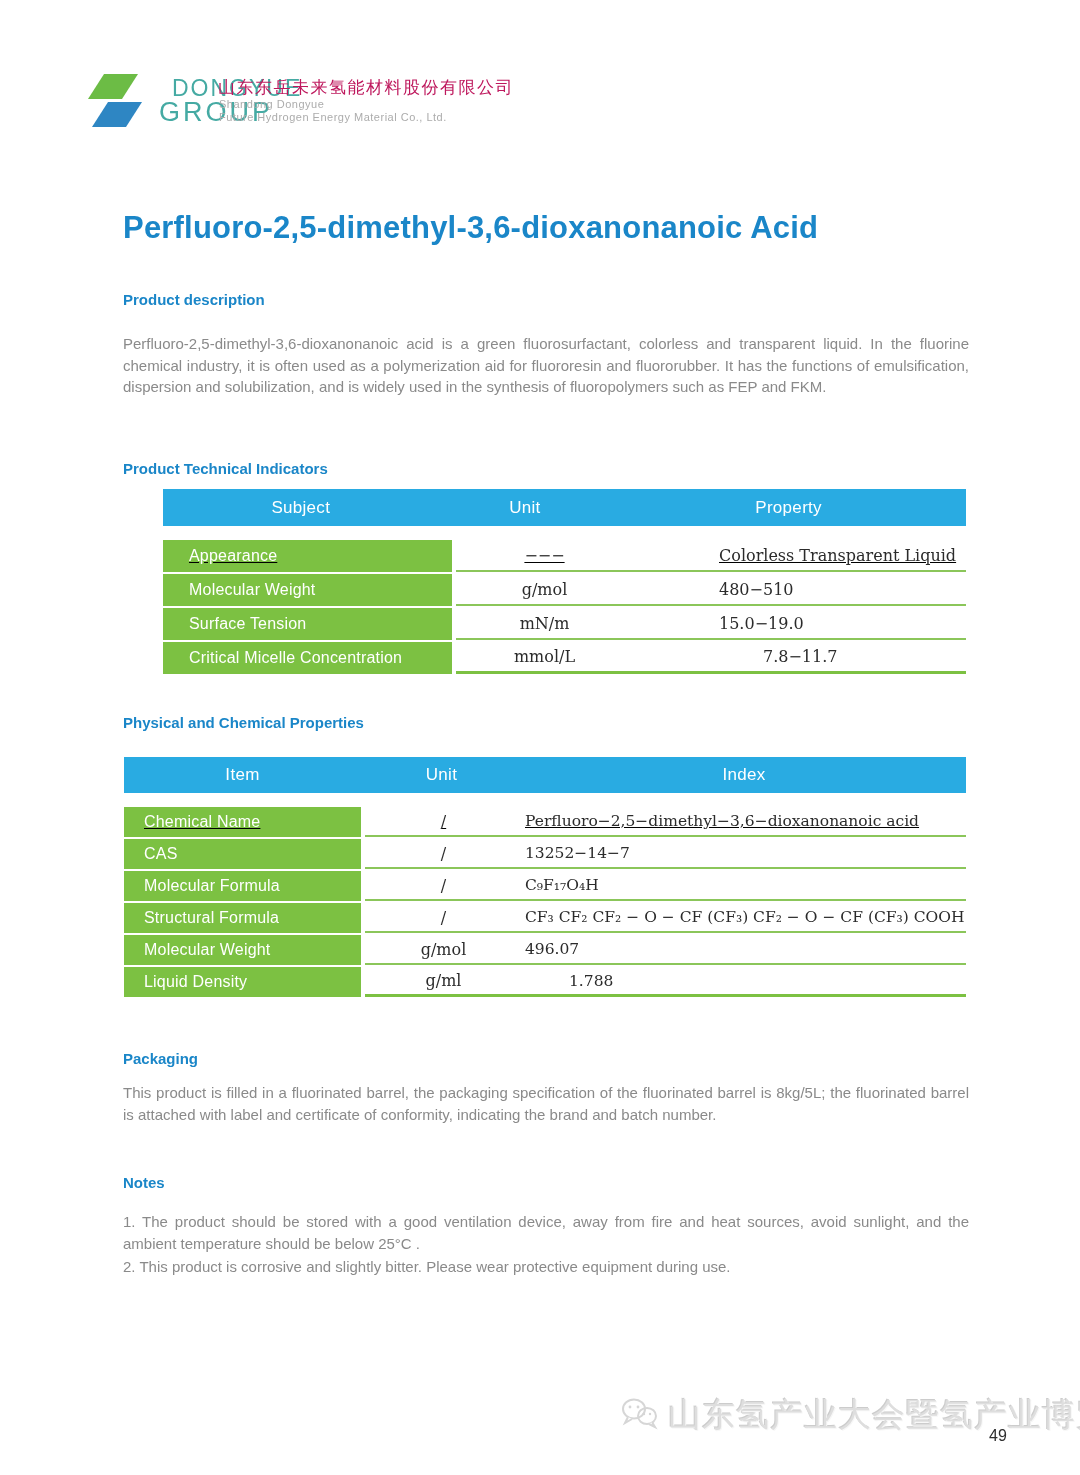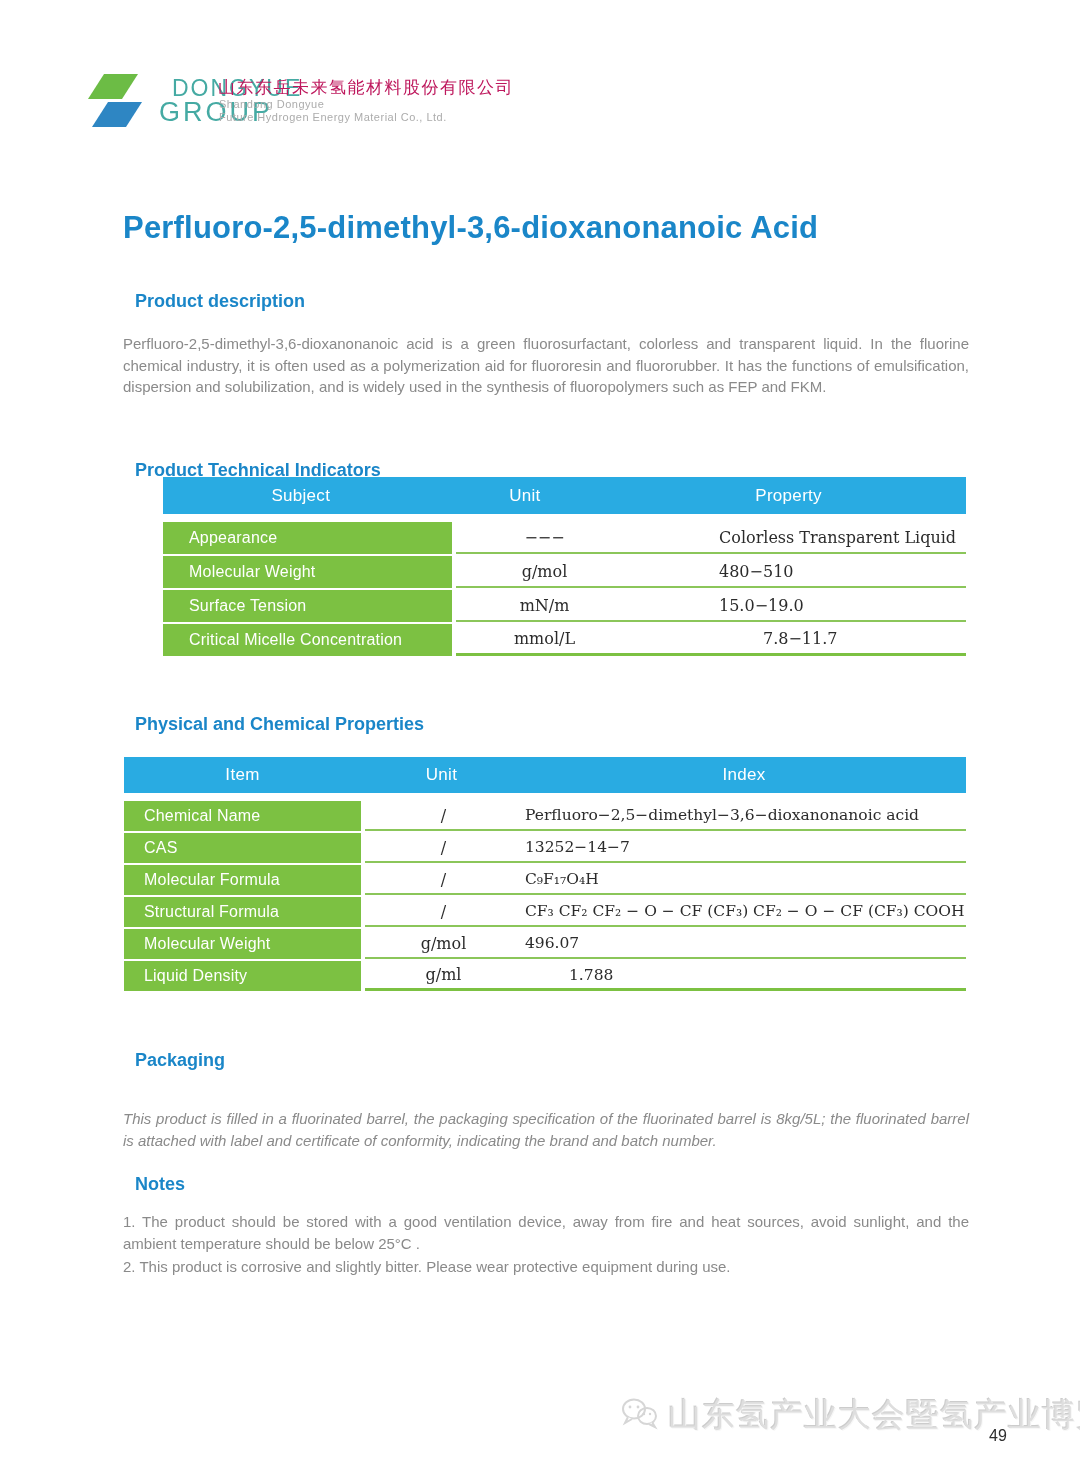--- a/index.html
+++ b/index.html
@@ -12,35 +12,35 @@
   
   .logo-mark { position:absolute; left:84px; top:72px; }
   .logo-word1 { position:absolute; left:172px; top:75px; font-size:23px; letter-spacing:2px; color:#45aaa3; }
   .logo-word2 { position:absolute; left:159px; top:97px; font-size:27px; letter-spacing:3px; color:#45aaa3; }
   .company-cn { position:absolute; left:218px; top:76px; font-size:17px; letter-spacing:1.5px; color:#be185d; }
   .company-en1 { position:absolute; left:219px; top:98px; font-size:11px; color:#acacac; letter-spacing:0.5px; }
   .company-en2 { position:absolute; left:219px; top:111px; font-size:11px; color:#acacac; letter-spacing:0.5px; }
 
   
   .doc-title { position:absolute; left:123px; top:210px; font-size:31px; font-weight:bold; color:#1a86c8; letter-spacing:0.2px; }
-  .sec-h { position:absolute; left:123px; font-size:18px; font-weight:bold; color:#1a86c8;margin-left:12px; }
+  .sec-h { position:absolute; left:123px; font-size:15px; font-weight:bold; color:#1a86c8; }
   .body-p { position:absolute; left:123px; width:846px; font-size:15px; line-height:21.5px;
             color:#8a8a8a; text-align:justify; }
 
   
   .tbl { position:absolute; left:124px; width:842px; }
   .thead { display:flex; background:#29abe2; color:#ffffff; }
   .t1 .thead { height:37px; }
   .t2 .thead { height:36px; }
   .th { display:flex; align-items:center; justify-content:center; font-size:17px; letter-spacing:0.3px; }
   .t1 .th1 { width:289px; } .t1 .th2 { width:181px; } .t1 .th3 { width:372px; }
   .t2 .th1 { width:237px; } .t2 .th2 { width:161px; } .t2 .th3 { width:444px; }
 
   .trow { display:flex; margin-top:2px; }
-  .trow.first { margin-top:8px; }
+  .trow.first { margin-top:14px;text-decoration:underline; }
   .t1 .trow { height:32px; }
   .t2 .trow { height:30px; }
   .tlabel { background:#7cc142; color:#ffffff; font-size:16px; display:flex; align-items:center;
             padding-left:26px; letter-spacing:0.2px; }
   .t1 .tlabel { width:289px; }
   .t2 .tlabel { width:237px;padding-left:20px; }
   .tgap { width:4px; background:#ffffff; }
   .tright { flex:1; display:flex; align-items:center; background:#ffffff;
             border-bottom:2px solid #8bc65a;
             font-family:"DejaVu Serif","Liberation Serif",serif; font-size:16px; color:#2b2b2b; }
@@ -78,21 +78,21 @@
   <div class="company-cn">山东东岳未来氢能材料股份有限公司</div>
   <div class="company-en1">Shandong Dongyue</div>
   <div class="company-en2">Future Hydrogen Energy Material Co., Ltd.</div>
 
   <h1 class="doc-title">Perfluoro-2,5-dimethyl-3,6-dioxanonanoic Acid</h1>
 
   <h2 class="sec-h" style="top:291px;">Product description</h2>
   <p class="body-p" style="top:333px;">Perfluoro-2,5-dimethyl-3,6-dioxanonanoic acid is a green fluorosurfactant, colorless and transparent liquid. In the fluorine chemical industry, it is often used as a polymerization aid for fluororesin and fluororubber. It has the functions of emulsification, dispersion and solubilization, and is widely used in the synthesis of fluoropolymers such as FEP and FKM.</p>
 
   <h2 class="sec-h" style="top:460px;">Product Technical Indicators</h2>
-  <div class="tbl t1" style="top:477px;padding-left:39px;">
+  <div class="tbl t1" style="top:489px;padding-left:39px;">
     <div class="thead">
       <div class="th th1">Subject</div>
       <div class="th th2">Unit</div>
       <div class="th th3">Property</div>
     </div>
     <div class="trow first">
       <div class="tlabel">Appearance</div>
       <div class="tgap"></div>
       <div class="tright">
         <div class="tunit">−−−</div>
@@ -176,21 +176,21 @@
       <div class="tlabel">Liquid Density</div>
       <div class="tgap"></div>
       <div class="tright">
         <div class="tunit">g/ml</div>
         <div class="tval">1.788</div>
       </div>
     </div>
   </div>
 
   <h2 class="sec-h" style="top:1050px;">Packaging</h2>
-  <p class="body-p" style="top:1108px;font-style:italic;">This product is filled in a fluorinated barrel, the packaging specification of the fluorinated barrel is 8kg/5L; the fluorinated barrel is attached with label and certificate of conformity, indicating the brand and batch number.</p>
+  <p class="body-p" style="top:1082px;">This product is filled in a fluorinated barrel, the packaging specification of the fluorinated barrel is 8kg/5L; the fluorinated barrel is attached with label and certificate of conformity, indicating the brand and batch number.</p>
 
   <h2 class="sec-h" style="top:1174px;">Notes</h2>
   <p class="note-p" style="top:1211px;">1. The product should be stored with a good ventilation device, away from fire and heat sources, avoid sunlight, and the ambient temperature should be below 25°C .</p>
   <p class="note-p" style="top:1256px;">2. This product is corrosive and slightly bitter. Please wear protective equipment during use.</p>
 
   <div class="watermark">
     <span style="margin-right:6px;">
       <svg width="44" height="44" viewBox="0 0 44 44" fill="none">
         <ellipse cx="16" cy="18" rx="11" ry="9.5" stroke="#d6d6d6" stroke-width="2"></ellipse>
         <path d="M10 26 L7 32 L14 28" stroke="#d6d6d6" stroke-width="2" fill="#ffffff"></path>

